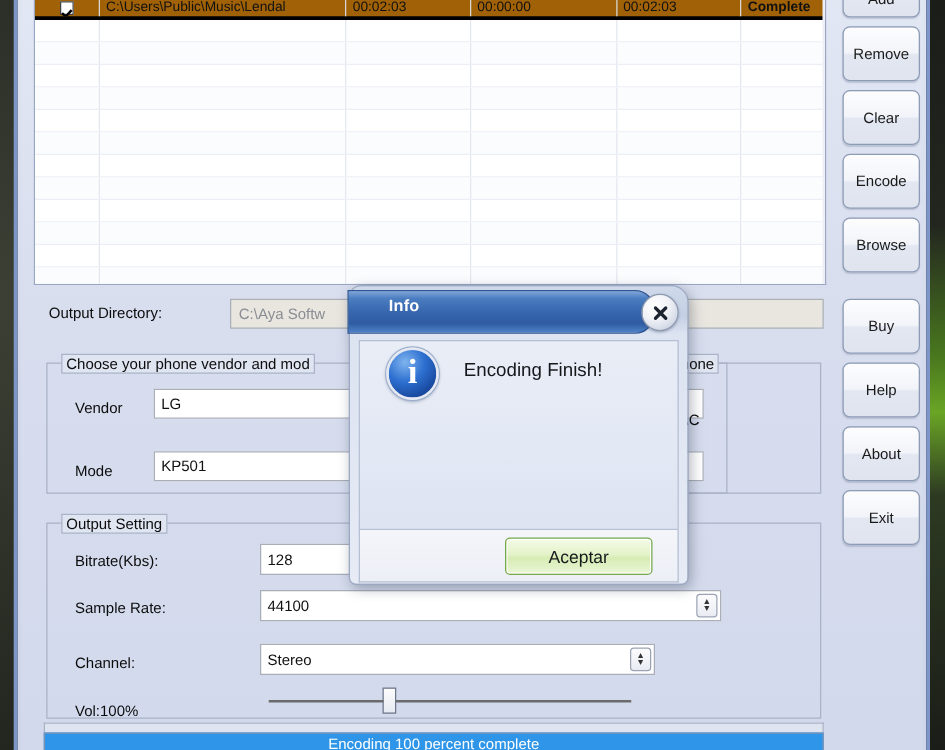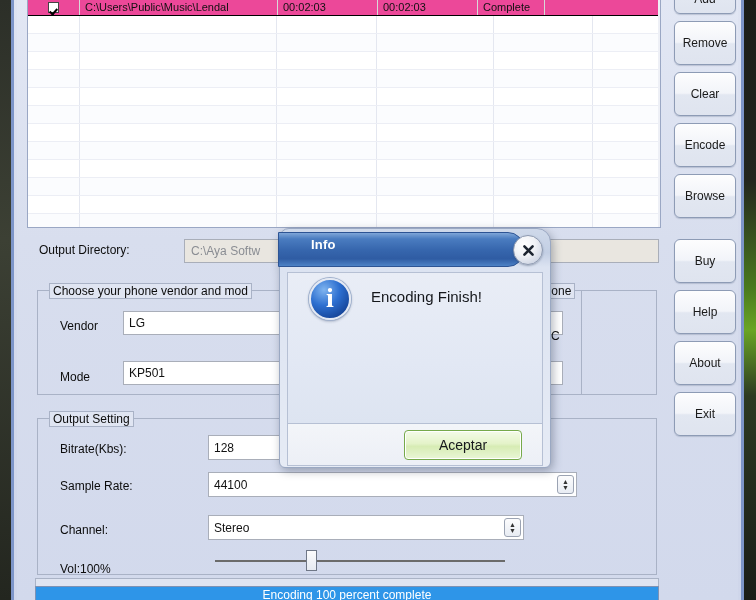--- a/index.html
+++ b/index.html
@@ -62,39 +62,39 @@
     display: flex;
     align-items: center;
     font-size: 11px;
     color: #111;
     border-bottom: 1px solid #eceef5;
     background: #ffffff;
   }
   .lv-row.alt { background: #fbfcfe; }
   .lv-row.first {
     height: 17px;
-    background: #ec4899;
-    border-bottom: 1px solid #000000;
+    background: #a16207;
+    border-bottom: 3px solid #000000;
   }
   .lv-cell {
     height: 100%;
     display: flex;
     align-items: center;
     padding: 0 5px;
     border-right: 1px solid #e4e7f0;
     white-space: nowrap;
     overflow: hidden;
   }
   .lv-row.first .lv-cell { border-right: 1px solid #d8d8d8; }
   .c-check { width: 52px; justify-content: center; border-right: 1px solid #e4e7f0; }
   .c-file  { width: 198px; }
   .c-dur   { width: 100px; }
   .c-start { width: 117px; }
   .c-end   { width: 100px; }
-  .c-stat  { width: 67px; border-right: none; }
+  .c-stat  { width: 67px; border-right: none; font-weight: bold; }
   .chk {
     width: 11px; height: 11px;
     border: 1px solid #444;
     background: #fff;
     display:inline-block;
     position: relative;
   }
   .chk::after {
     content: "";
     position: absolute;
@@ -335,20 +335,21 @@
     <div class="window-inner">
 
       <div class="listview">
         <div class="lv-rows" id="lv-rows">
             <div class="lv-row first">
               <div class="lv-cell c-check">
                 <span class="chk"></span>
               </div>
               <div class="lv-cell c-file">C:\Users\Public\Music\Lendal</div>
               <div class="lv-cell c-dur">00:02:03</div>
+              <div class="lv-cell c-start">00:00:00</div>
               <div class="lv-cell c-end">00:02:03</div>
               <div class="lv-cell c-stat">Complete</div>
             </div>
             <div class="lv-row">
               <div class="lv-cell c-check"></div>
               <div class="lv-cell c-file"></div>
               <div class="lv-cell c-dur"></div>
               <div class="lv-cell c-start"></div>
               <div class="lv-cell c-end"></div>
               <div class="lv-cell c-stat"></div>

